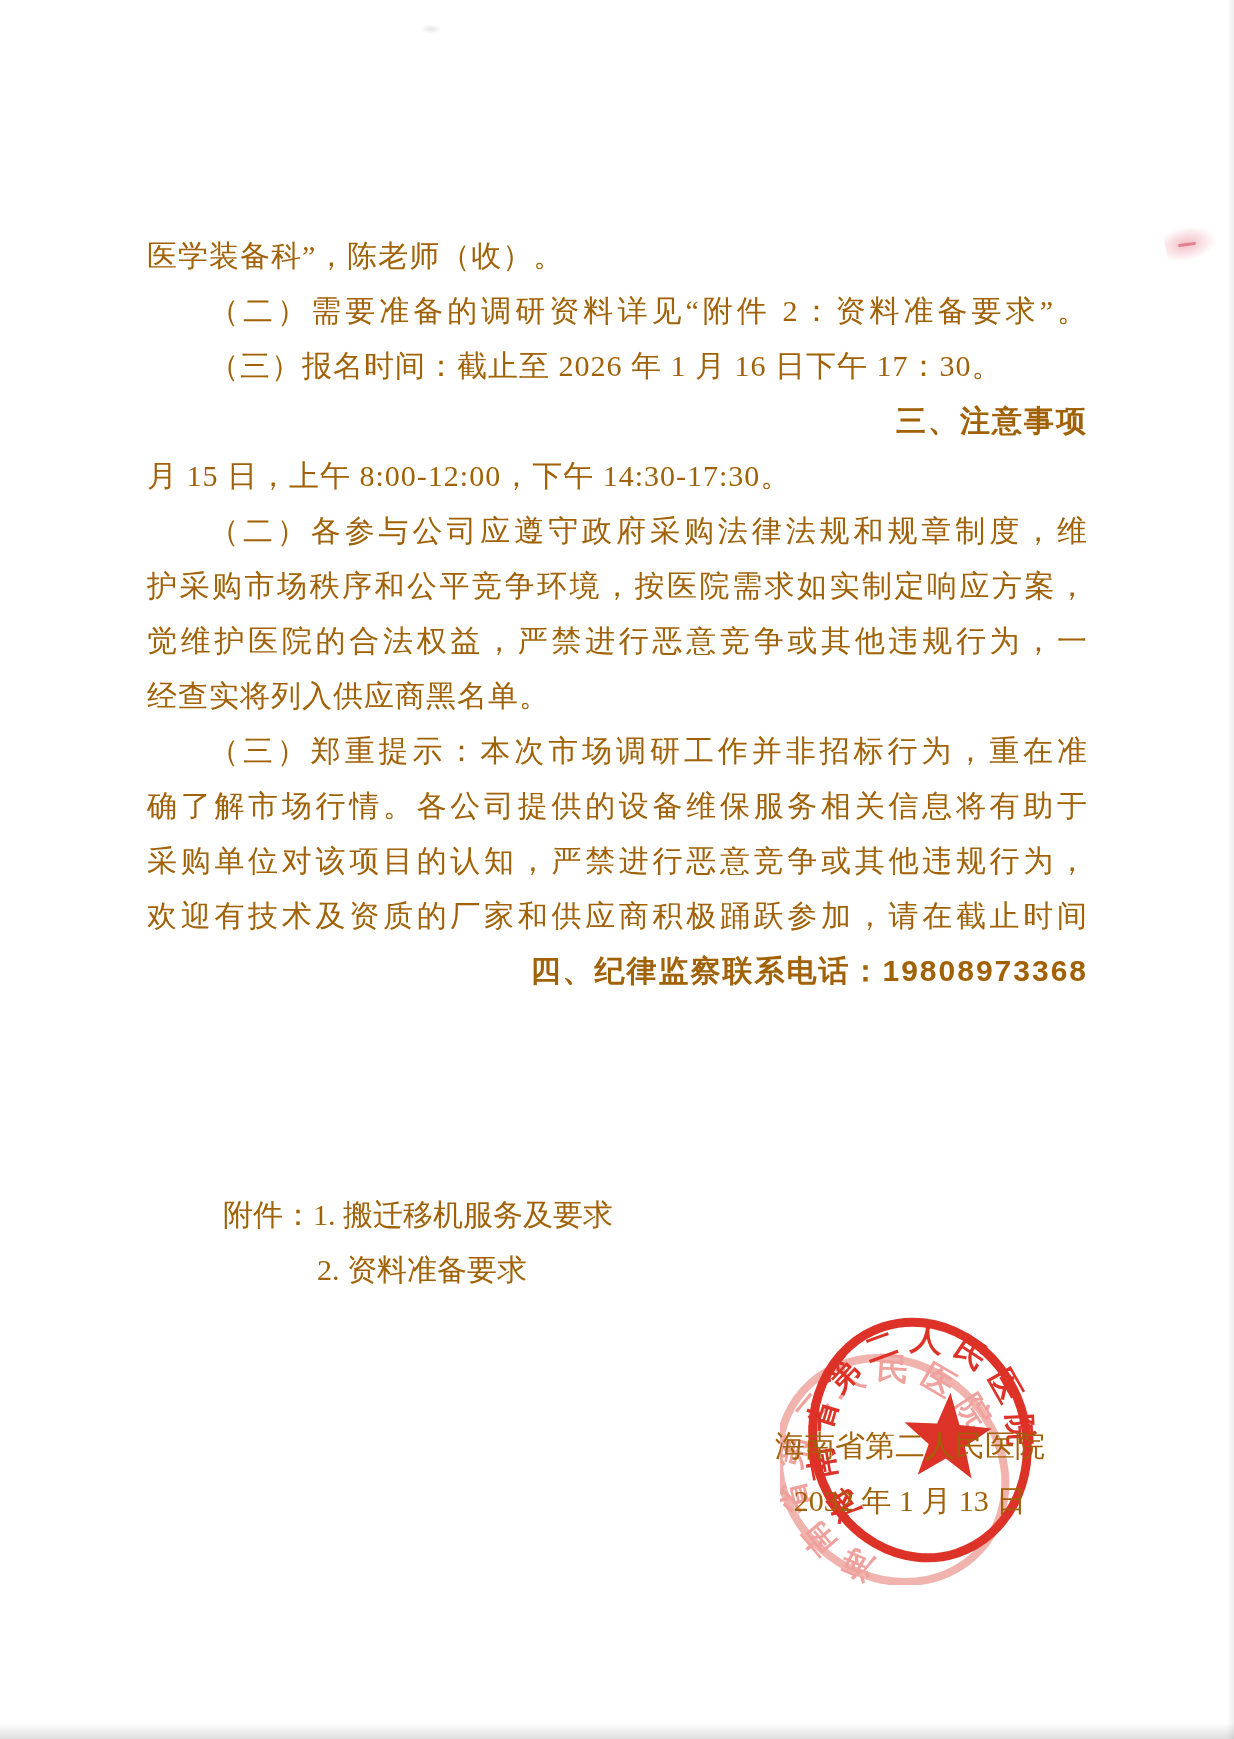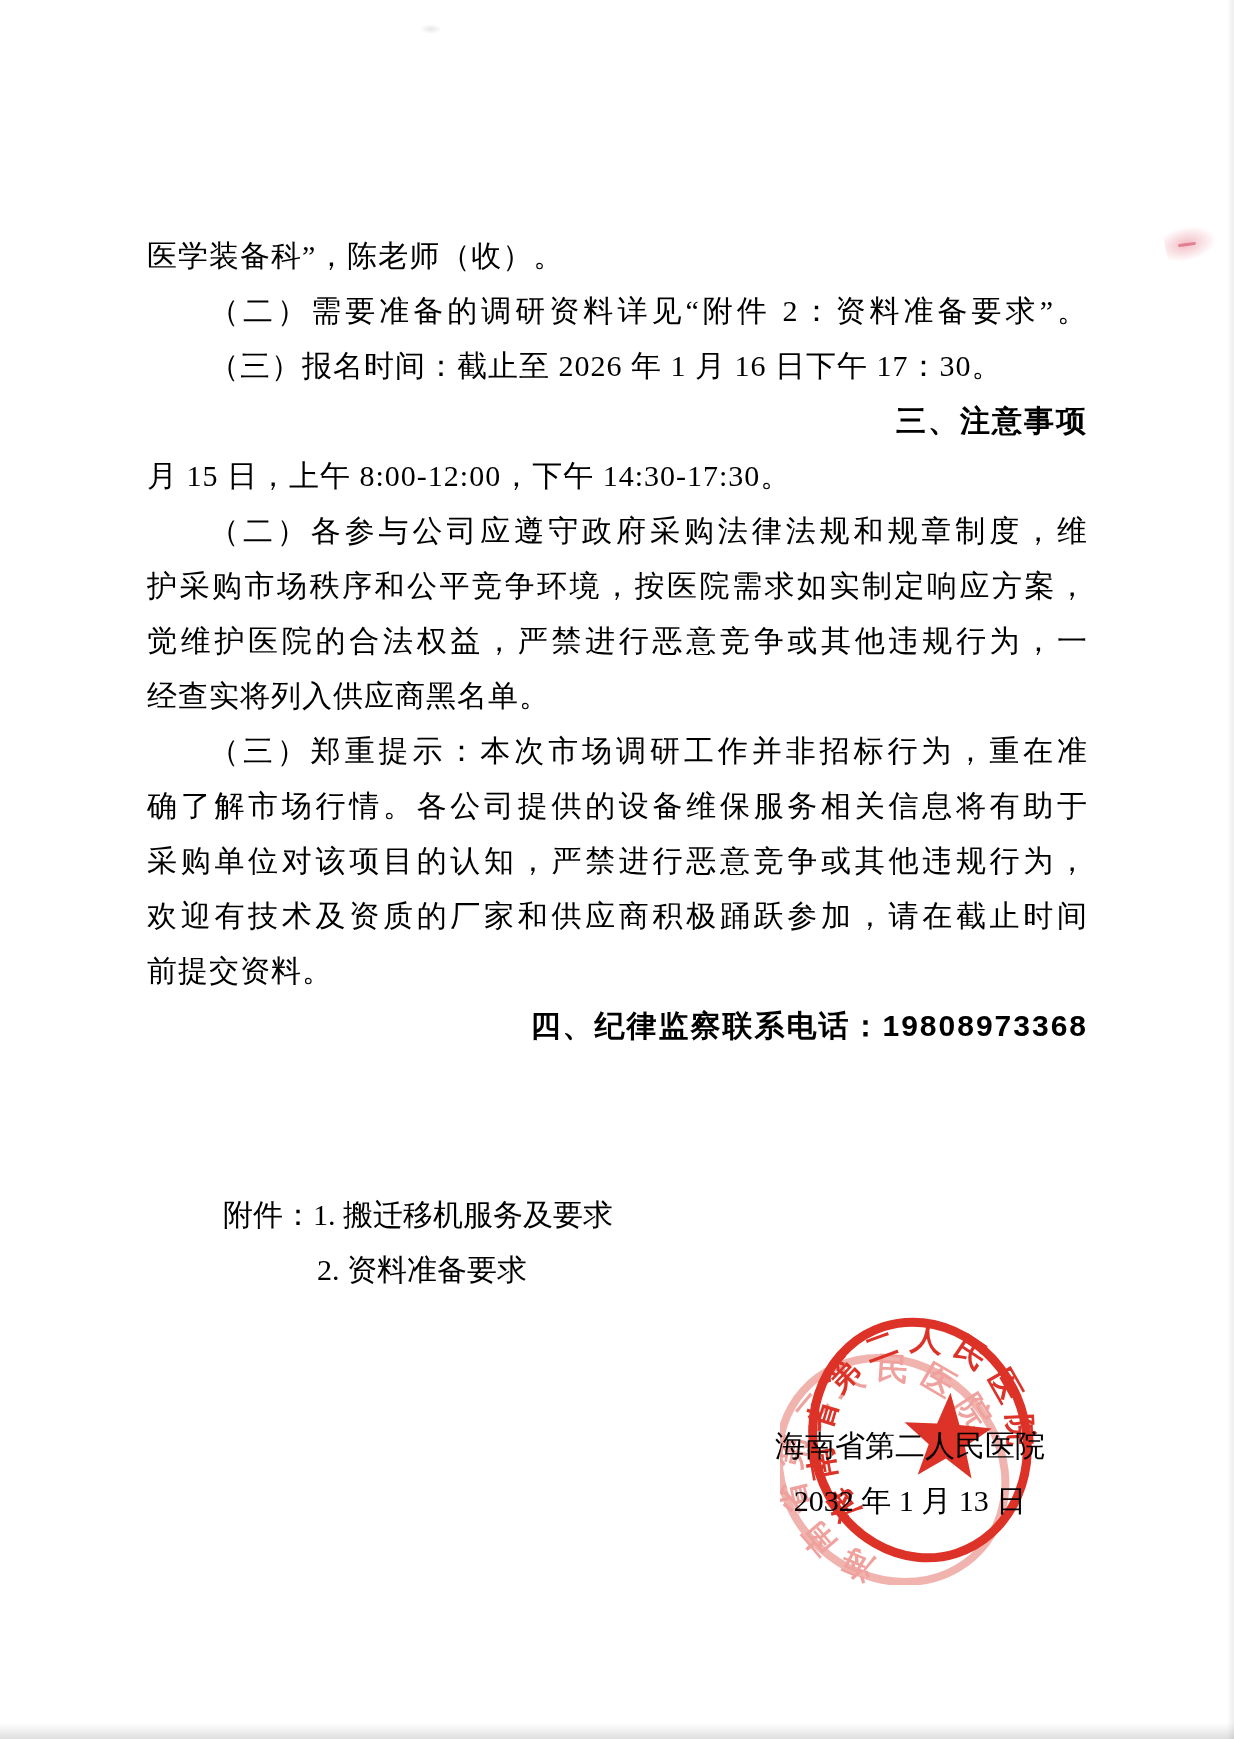--- a/index.html
+++ b/index.html
@@ -3,21 +3,21 @@
 <meta charset="utf-8">
 <style>
   html,body { margin:0; padding:0; }
   .page {
     position: relative;
     width: 1234px;
     height: 1739px;
     background: #ffffff;
     overflow: hidden;
     font-family: "Liberation Serif", "DejaVu Serif", serif;
-    color: #000000;
+    color: #a16207;
   }
   
   .body-text {
     position: absolute;
     left: 147px;
     top: 228px;
     width: 941px;
     font-size: 30px;
     line-height: 55px;
     letter-spacing: 1px;
@@ -130,21 +130,20 @@
     <div class="ln ind bold">三、注意事项</div>
     <div class="ln">月 15 日，上午 8:00-12:00，下午 14:30-17:30。</div>
     <div class="ln ind just">（二）各参与公司应遵守政府采购法律法规和规章制度，维</div>
     <div class="ln just">护采购市场秩序和公平竞争环境，按医院需求如实制定响应方案，</div>
     <div class="ln just">觉维护医院的合法权益，严禁进行恶意竞争或其他违规行为，一</div>
     <div class="ln">经查实将列入供应商黑名单。</div>
     <div class="ln ind just">（三）郑重提示：本次市场调研工作并非招标行为，重在准</div>
     <div class="ln just">确了解市场行情。各公司提供的设备维保服务相关信息将有助于</div>
     <div class="ln just">采购单位对该项目的认知，严禁进行恶意竞争或其他违规行为，</div>
     <div class="ln just">欢迎有技术及资质的厂家和供应商积极踊跃参加，请在截止时间</div>
-    <div class="ln">前提交资料。</div>
     <div class="ln ind bold">四、纪律监察联系电话：19808973368</div>
   </div>
 
   <div class="attachments">
     <div class="ln att-1">附件：1. 搬迁移机服务及要求</div>
     <div class="ln att-2">2. 资料准备要求</div>
   </div>
 
   <div class="seal">
     <svg width="280" height="290" viewBox="-140 -145 280 290" xmlns="http://www.w3.org/2000/svg">

